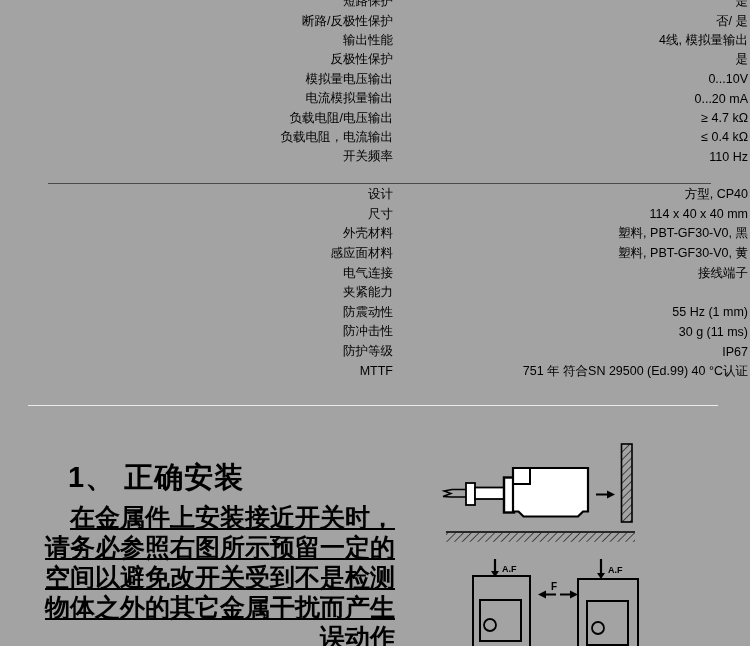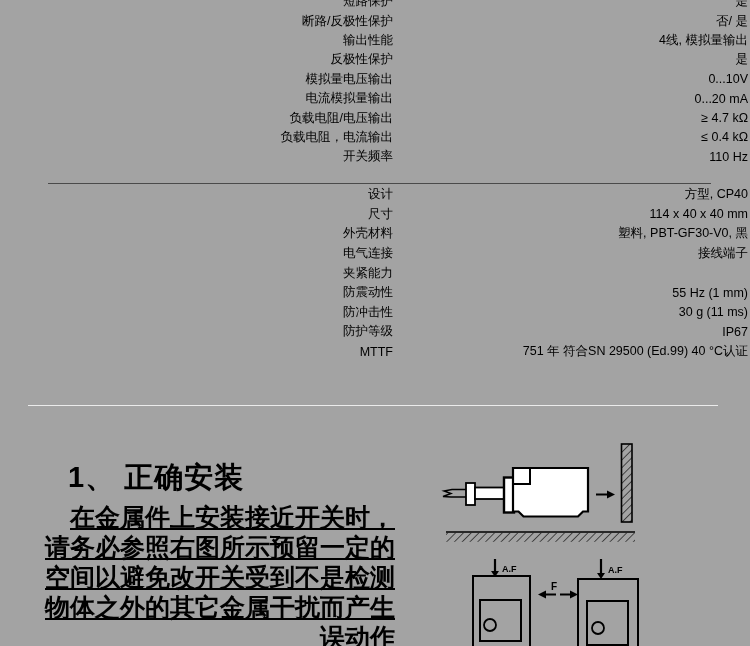--- a/index.html
+++ b/index.html
@@ -92,20 +92,24 @@
     </div>
     <div class="row">
       <div class="cell label">尺寸</div>
       <div class="cell value">114 x 40 x 40 mm</div>
     </div>
     <div class="row">
       <div class="cell label">外壳材料</div>
       <div class="cell value">塑料, PBT-GF30-V0, 黑</div>
     </div>
     <div class="row">
+      <div class="cell label">感应面材料</div>
+      <div class="cell value">塑料, PBT-GF30-V0, 黄</div>
+    </div>
+    <div class="row">
       <div class="cell label">电气连接</div>
       <div class="cell value">接线端子</div>
     </div>
     <div class="row">
       <div class="cell label">夹紧能力</div>
     </div>
     <div class="row">
       <div class="cell label">防震动性</div>
       <div class="cell value">55 Hz (1 mm)</div>
     </div>

